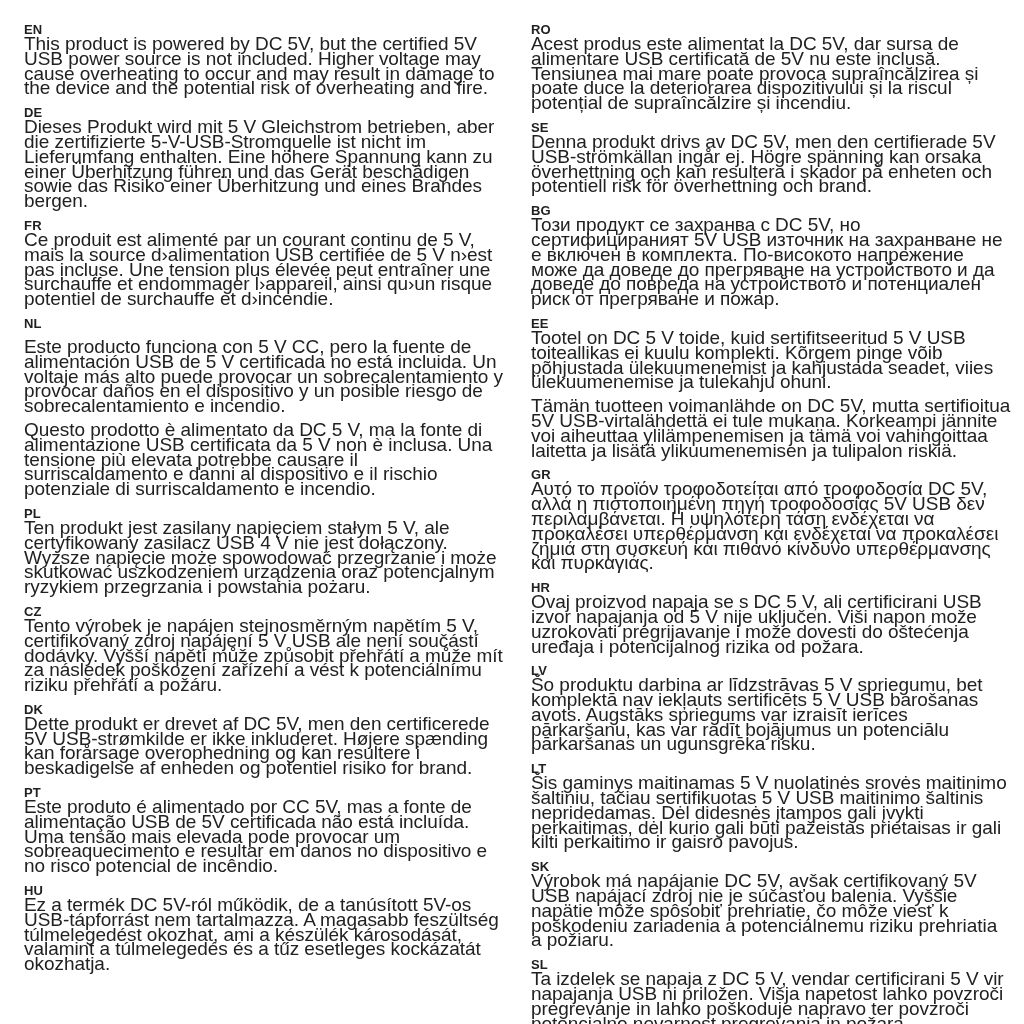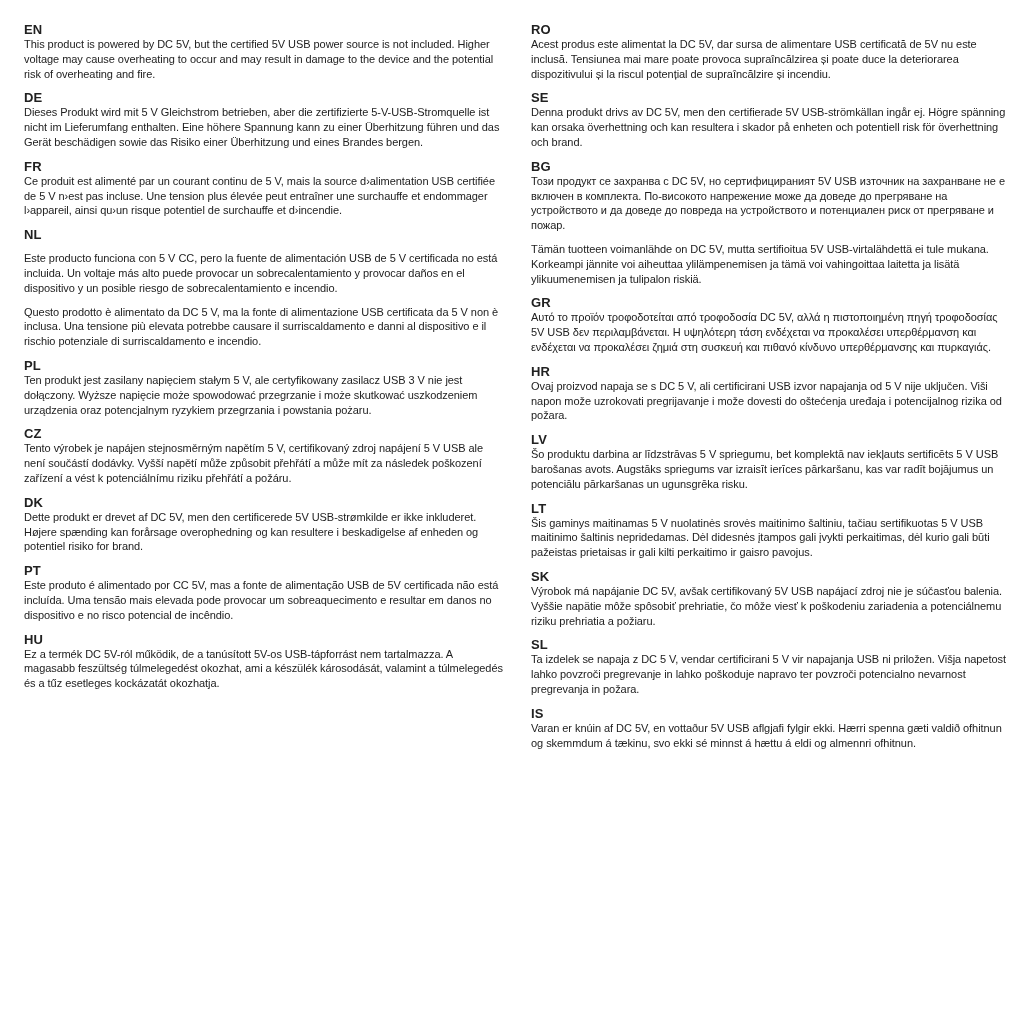--- a/index.html
+++ b/index.html
@@ -32,21 +32,21 @@
   }
   .lang-code {
     margin: 0;
     font-size: 13px;
     line-height: 15px;
     font-weight: 600;
     letter-spacing: 0.2px;
   }
   .lang-text {
     margin: 0;
-    font-size: 11px;
+    font-size: 19px;
     line-height: 14.8px;
     letter-spacing: -0.05px;
   }
 </style>
 </head>
 <body style="background: rgb(255, 255, 255); color: rgb(33, 33, 33);">
 
 <div class="page">
   <div class="col">
   <section class="lang-section">
@@ -71,21 +71,21 @@
   <section class="lang-section">
     <p class="lang-text">Este producto funciona con 5 V CC, pero la fuente de alimentación USB de 5 V certificada no está incluida. Un voltaje más alto puede provocar un sobrecalentamiento y provocar daños en el dispositivo y un posible riesgo de sobrecalentamiento e incendio.</p>
   </section>
 
   <section class="lang-section">
     <p class="lang-text">Questo prodotto è alimentato da DC 5 V, ma la fonte di alimentazione USB certificata da 5 V non è inclusa. Una tensione più elevata potrebbe causare il surriscaldamento e danni al dispositivo e il rischio potenziale di surriscaldamento e incendio.</p>
   </section>
 
   <section class="lang-section">
     <h2 class="lang-code">PL</h2>
-    <p class="lang-text">Ten produkt jest zasilany napięciem stałym 5 V, ale certyfikowany zasilacz USB 3 V nie jest dołączony. Wyższe napięcie może spowodować przegrzanie i może skutkować uszkodzeniem urządzenia oraz potencjalnym ryzykiem przegrzania i powstania pożaru.</p>
+    <p class="lang-text">Ten produkt jest zasilany napięciem stałym 5 V, ale certyfikowany zasilacz USB 4 V nie jest dołączony. Wyższe napięcie może spowodować przegrzanie i może skutkować uszkodzeniem urządzenia oraz potencjalnym ryzykiem przegrzania i powstania pożaru.</p>
   </section>
 
   <section class="lang-section">
     <h2 class="lang-code">CZ</h2>
     <p class="lang-text">Tento výrobek je napájen stejnosměrným napětím 5 V, certifikovaný zdroj napájení 5 V USB ale není součástí dodávky. Vyšší napětí může způsobit přehřátí a může mít za následek poškození zařízení a vést k potenciálnímu riziku přehřátí a požáru.</p>
   </section>
 
   <section class="lang-section">
     <h2 class="lang-code">DK</h2>
     <p class="lang-text">Dette produkt er drevet af DC 5V, men den certificerede 5V USB-strømkilde er ikke inkluderet. Højere spænding kan forårsage overophedning og kan resultere i beskadigelse af enheden og potentiel risiko for brand.</p>
@@ -111,20 +111,24 @@
   <section class="lang-section">
     <h2 class="lang-code">SE</h2>
     <p class="lang-text">Denna produkt drivs av DC 5V, men den certifierade 5V USB-strömkällan ingår ej. Högre spänning kan orsaka överhettning och kan resultera i skador på enheten och potentiell risk för överhettning och brand.</p>
   </section>
 
   <section class="lang-section">
     <h2 class="lang-code">BG</h2>
     <p class="lang-text">Този продукт се захранва с DC 5V, но сертифицираният 5V USB източник на захранване не е включен в комплекта. По-високото напрежение може да доведе до прегряване на устройството и да доведе до повреда на устройството и потенциален риск от прегряване и пожар.</p>
   </section>
 
+  <section class="lang-section">
+    <h2 class="lang-code">EE</h2>
+    <p class="lang-text">Tootel on DC 5 V toide, kuid sertifitseeritud 5 V USB toiteallikas ei kuulu komplekti. Kõrgem pinge võib põhjustada ülekuumenemist ja kahjustada seadet, viies ülekuumenemise ja tulekahju ohuni.</p>
+  </section>
 
   <section class="lang-section">
     <p class="lang-text">Tämän tuotteen voimanlähde on DC 5V, mutta sertifioitua 5V USB-virtalähdettä ei tule mukana. Korkeampi jännite voi aiheuttaa ylilämpenemisen ja tämä voi vahingoittaa laitetta ja lisätä ylikuumenemisen ja tulipalon riskiä.</p>
   </section>
 
   <section class="lang-section">
     <h2 class="lang-code">GR</h2>
     <p class="lang-text">Αυτό το προϊόν τροφοδοτείται από τροφοδοσία DC 5V, αλλά η πιστοποιημένη πηγή τροφοδοσίας 5V USB δεν περιλαμβάνεται. Η υψηλότερη τάση ενδέχεται να προκαλέσει υπερθέρμανση και ενδέχεται να προκαλέσει ζημιά στη συσκευή και πιθανό κίνδυνο υπερθέρμανσης και πυρκαγιάς.</p>
   </section>
 

